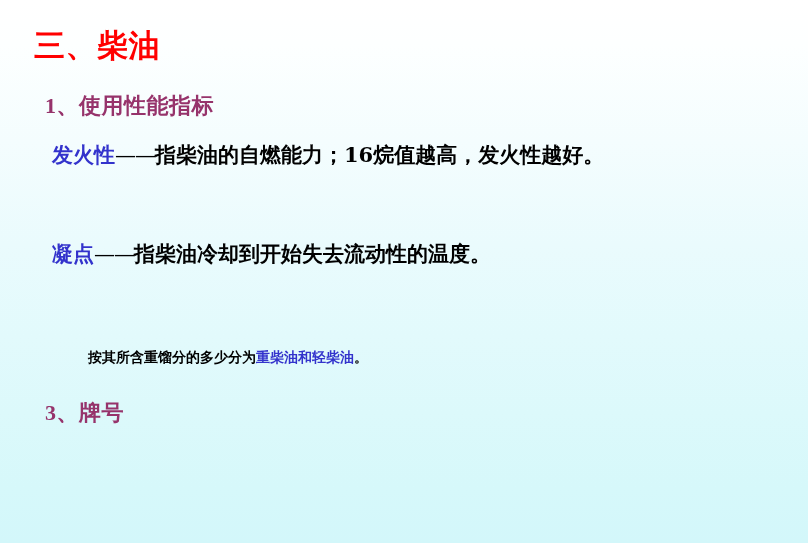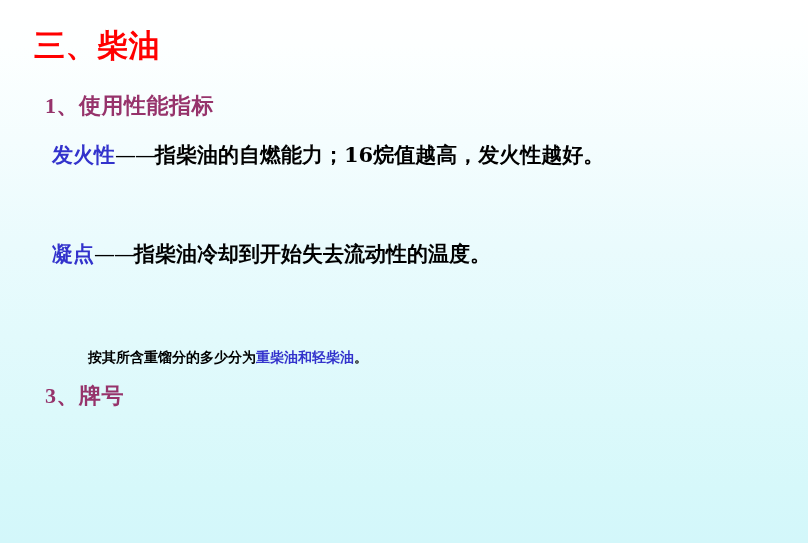--- a/index.html
+++ b/index.html
@@ -52,21 +52,21 @@
     font-size: 22px;
     line-height: 28px;
     font-weight: bold;
     color: #96336b;
     letter-spacing: 0.5px;
     white-space: nowrap;
     font-family: Liberation Serif, serif;
   }
   #heading-1 { top: 92px; }
   #heading-2 { top: 301px; }
-  #heading-3 { top: 382px; }
+  #heading-3 { top: 399px; }
 
   
   .def-line {
     position: absolute;
     left: 52px;
     font-size: 21px;
     line-height: 27px;
     color: #000000;
     white-space: nowrap;
     letter-spacing: 0px;

